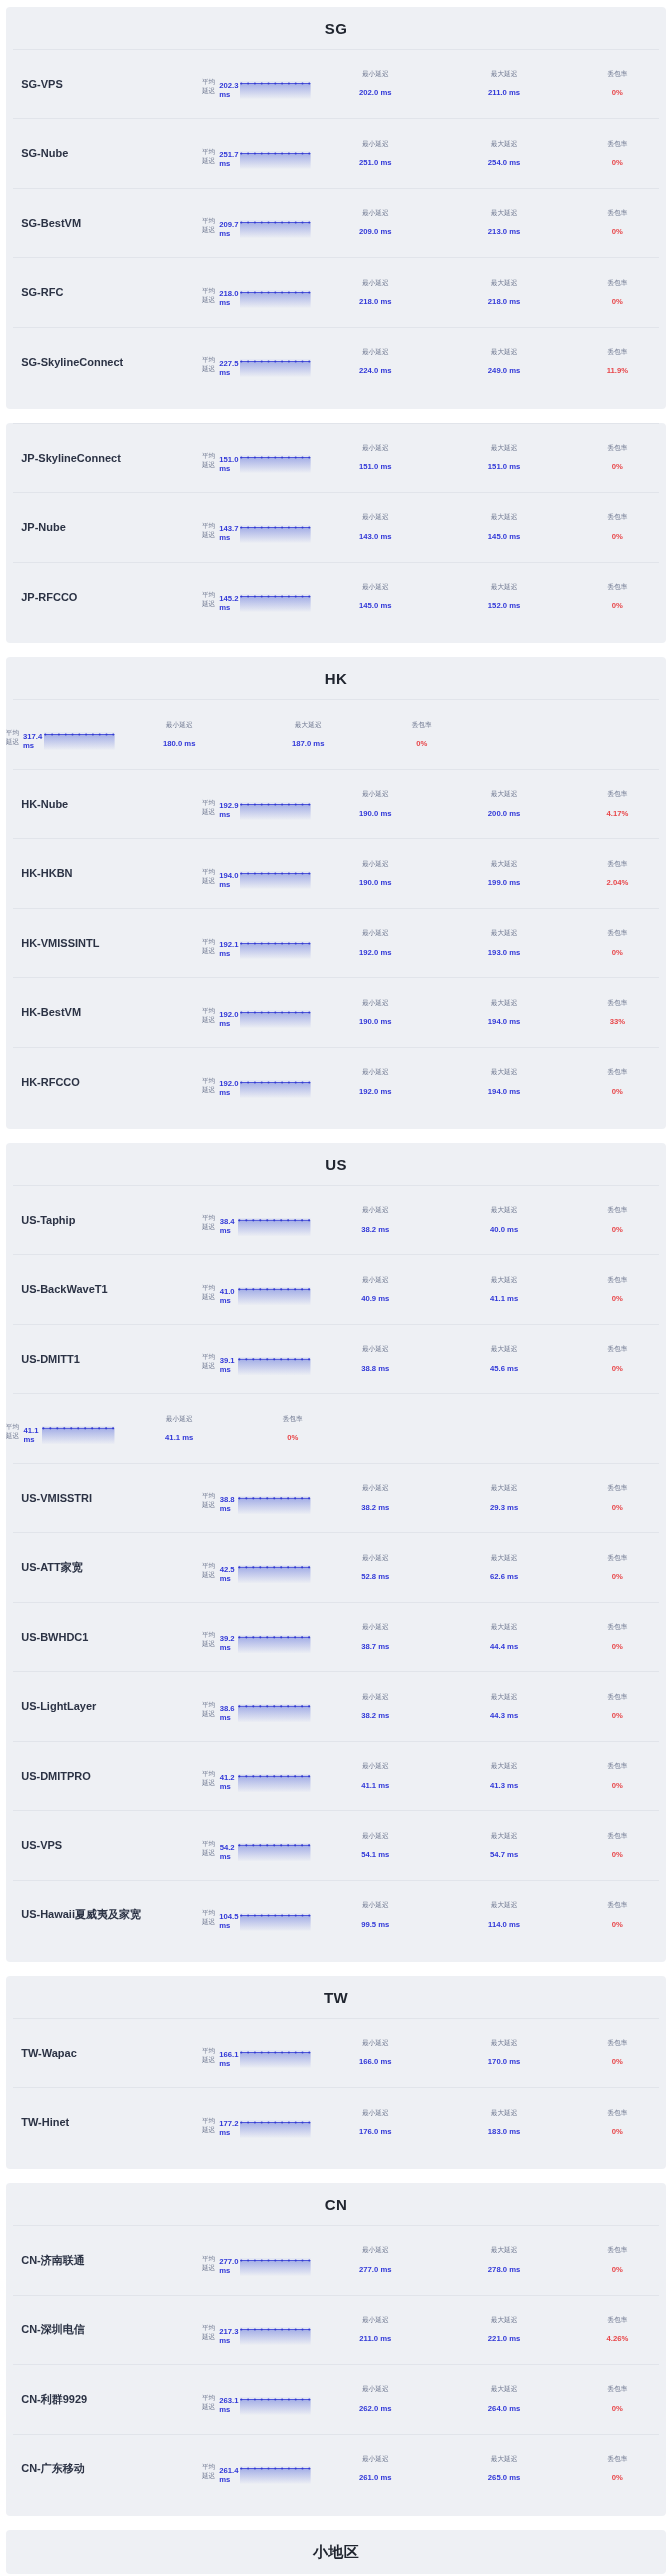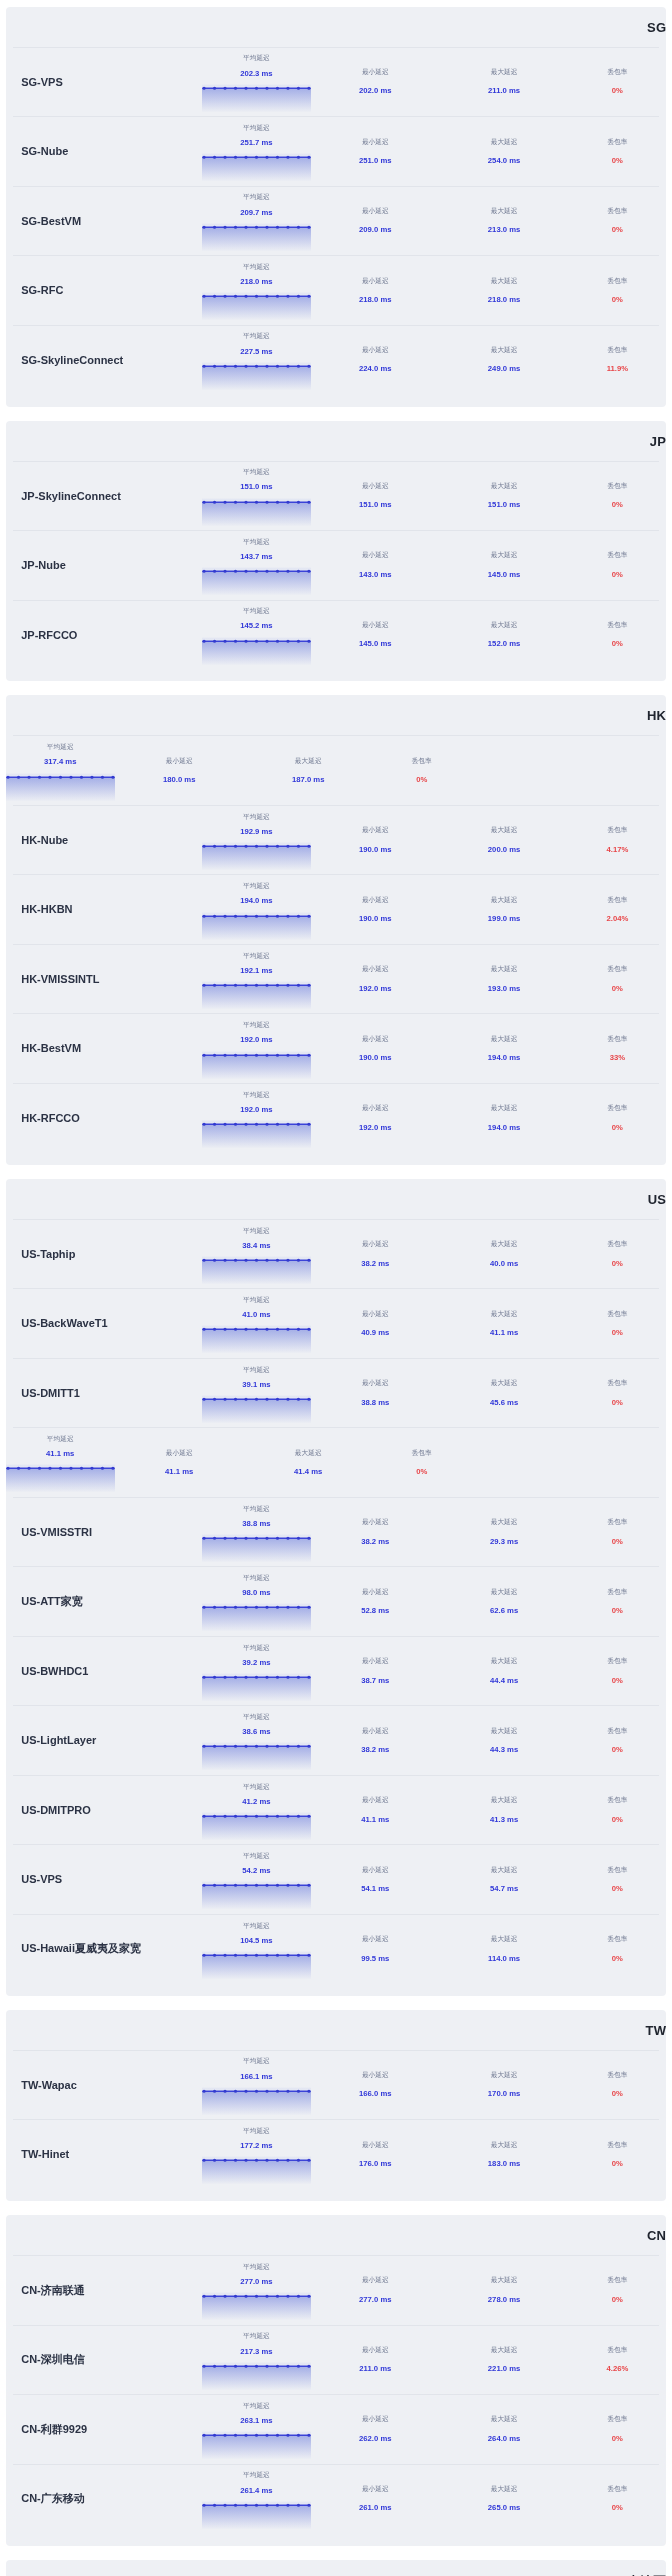--- a/index.html
+++ b/index.html
@@ -12,22 +12,22 @@
     padding: 6.7px 5.7px 20.6px 5.7px;
   }
   .card {
     background: #eef0f4;
     border-radius: 4.1px;
     margin-bottom: 14px;
     overflow: hidden;
   }
   .card-title {
     margin: 0;
-    text-align: right;
-    font-size: 13px;
+    text-align: center;
+    font-size: 15px;
     font-weight: bold;
     color: #20252f;
     padding: 13px 0 12px 0;
     letter-spacing: 0.3px;
   }
   .card-divider, .row-divider {
     height: 0.5px;
     background: #e1e4ea;
     margin: 0 7.2px;
   }
@@ -42,21 +42,21 @@
     display: flex;
     align-items: center;
     font-size: 11px;
     font-weight: bold;
     color: #2b3244;
   }
   .col-avg {
     width: 109px;
     padding-top: 7.2px;
     display: flex;
-    flex-direction: column;
+    flex-direction: row;
     align-items: center;
   }
   .stat-label {
     font-size: 6.7px;
     color: #6e7790;
   }
   .stat-value {
     font-size: 7.7px;
     font-weight: bold;
     color: #3138d8;
@@ -271,21 +271,20 @@
             <div class="stat-value">249.0 ms</div>
           </div>
           <div class="col-stat col-loss">
             <div class="stat-label">丢包率</div>
             <div class="stat-value">11.9%</div>
           </div>
         </div>
       </div>
     </section>
     <section class="card">
-      <h2 class="card-title">JP</h2>
       <div class="card-divider"></div>
       <div class="card-body">
         <div class="row">
           <div class="col-name">JP-SkylineConnect</div>
           <div class="col-avg">
             <div class="stat-label">平均延迟</div>
             <div class="stat-value">151.0 ms</div>
             <svg class="spark" width="109" height="29" viewBox="0 0 212 56">
               <rect x="0" y="3" width="212" height="53" fill="url(#sparkBg)"></rect>
               <rect x="0" y="10" width="212" height="46" fill="url(#sparkGrad)"></rect>
@@ -740,24 +739,20 @@
               <circle cx="146.8" cy="10" r="3.1" fill="#333bd0"></circle>
               <circle cx="167.2" cy="10" r="3.1" fill="#333bd0"></circle>
               <circle cx="187.6" cy="10" r="3.1" fill="#333bd0"></circle>
               <circle cx="208.0" cy="10" r="3.1" fill="#333bd0"></circle>
             </svg>
           </div>
           <div class="col-stat">
             <div class="stat-label">最小延迟</div>
             <div class="stat-value">41.1 ms</div>
           </div>
-          <div class="col-stat">
-            <div class="stat-label">最大延迟</div>
-            <div class="stat-value">41.4 ms</div>
-          </div>
           <div class="col-stat col-loss">
             <div class="stat-label">丢包率</div>
             <div class="stat-value">0%</div>
           </div>
         </div>
         <div class="row-divider"></div>
         <div class="row">
           <div class="col-name">US-VMISSTRI</div>
           <div class="col-avg">
             <div class="stat-label">平均延迟</div>
@@ -790,21 +785,21 @@
           <div class="col-stat col-loss">
             <div class="stat-label">丢包率</div>
             <div class="stat-value">0%</div>
           </div>
         </div>
         <div class="row-divider"></div>
         <div class="row">
           <div class="col-name">US-ATT家宽</div>
           <div class="col-avg">
             <div class="stat-label">平均延迟</div>
-            <div class="stat-value">98.0 ms</div>
+            <div class="stat-value">42.5 ms</div>
             <svg class="spark" width="109" height="29" viewBox="0 0 212 56">
               <rect x="0" y="3" width="212" height="53" fill="url(#sparkBg)"></rect>
               <rect x="0" y="10" width="212" height="46" fill="url(#sparkGrad)"></rect>
               <line x1="1" y1="10" x2="211" y2="10" stroke="#3b43d8" stroke-width="2.6"></line>
               <circle cx="4.0" cy="10" r="3.1" fill="#333bd0"></circle>
               <circle cx="24.4" cy="10" r="3.1" fill="#333bd0"></circle>
               <circle cx="44.8" cy="10" r="3.1" fill="#333bd0"></circle>
               <circle cx="65.2" cy="10" r="3.1" fill="#333bd0"></circle>
               <circle cx="85.6" cy="10" r="3.1" fill="#333bd0"></circle>
               <circle cx="106.0" cy="10" r="3.1" fill="#333bd0"></circle>

